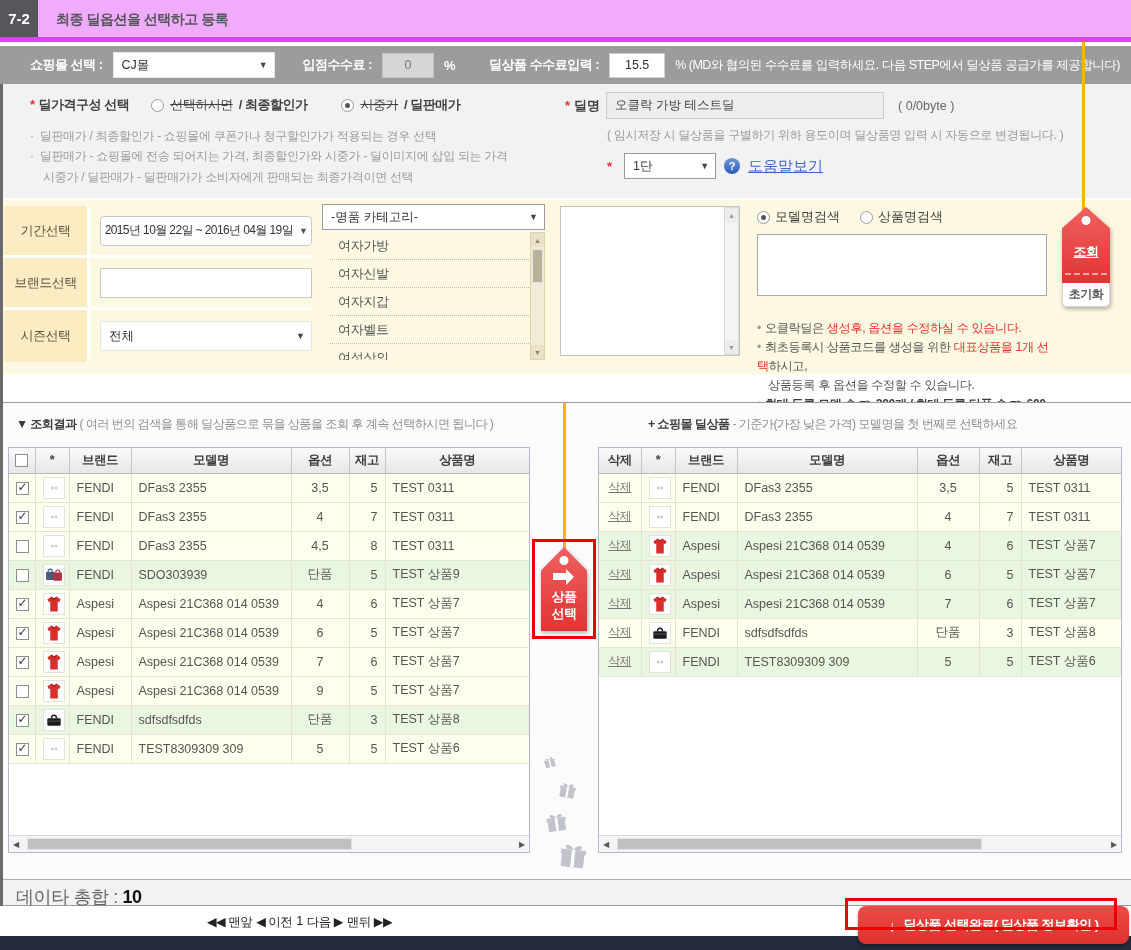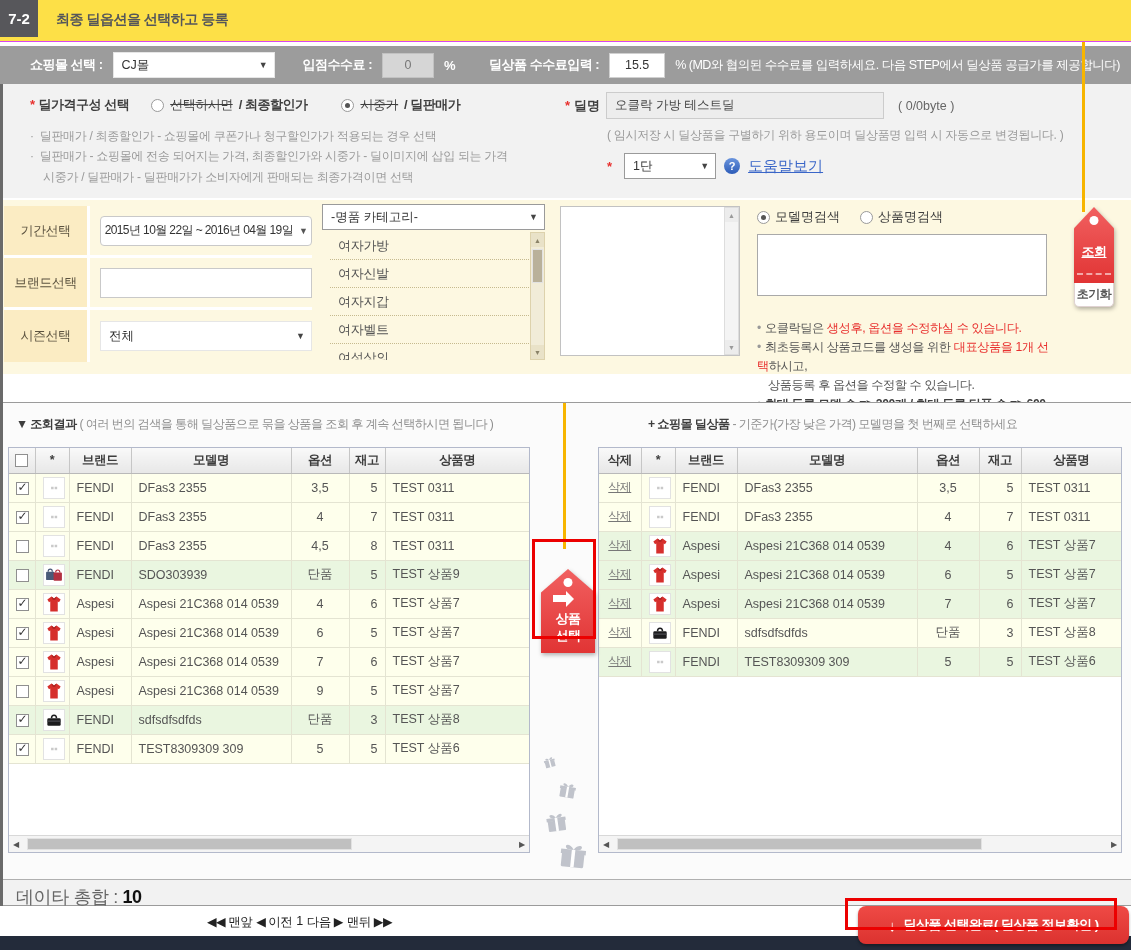--- a/index.html
+++ b/index.html
@@ -2,21 +2,21 @@
 <html><head>
 <meta charset="utf-8">
 <style>
   * { margin:0; padding:0; box-sizing:border-box; }
   html,body { width:1131px; height:950px; }
   body {
     position:relative; background:#fff; overflow:hidden;
     font-family:"Liberation Sans","DejaVu Sans",sans-serif; color:#555;
   }
   
-  .title-bar { position:absolute; left:0; top:0; width:1131px; height:42px; background:#fde047; border-bottom:1px solid #d946ef; }
+  .title-bar { position:absolute; left:0; top:0; width:1131px; height:42px; background:#f0abfc; border-bottom:5px solid #d946ef; }
   .step-badge { position:absolute; left:0; top:0; width:38px; height:37px; background:#57575b; color:#fff;
     font-weight:bold; font-size:15px; display:flex; align-items:center; justify-content:center; }
   .page-title { position:absolute; left:56px; top:0; height:40px; display:flex; align-items:center;
     font-size:14px; font-weight:bold; color:#55565a; letter-spacing:-0.5px; }
   
   .toolbar { position:absolute; left:0; top:46px; width:1131px; height:38px; background:#9c9c9c;
     display:flex; align-items:center; padding-left:30px; gap:10px; }
   .toolbar .lbl { color:#fff; font-weight:bold; font-size:13px; letter-spacing:-0.5px; white-space:nowrap; }
   .toolbar .suffix { color:#fff; font-size:12.5px; letter-spacing:-0.5px; white-space:nowrap; }
   .sel { position:relative; background:#fff; border:1px solid #e6e6e6; height:26px; display:flex; align-items:center;
@@ -90,29 +90,29 @@
   .search-notes .cont { padding-left:11px; }
   
   .string { position:absolute; width:3px; background:#f7b500; z-index:8; }
   .string1 { left:1082px; top:42px; height:170px; }
   .string2 { left:563px; top:403px; height:146px; }
   .tag { position:absolute; z-index:9; filter:drop-shadow(1px 2px 2px rgba(0,0,0,.3)); }
   .tag-red { position:relative; width:100%; background:linear-gradient(#f16060,#e13434);
     clip-path:polygon(50% 0, 100% 28%, 100% 100%, 0 100%, 0 28%); }
   .tag-hole { position:absolute; left:50%; top:9px; transform:translateX(-50%); width:9px; height:9px;
     border-radius:50%; background:#fff; }
-  .tag1 { left:1062px; top:207px; width:40px;margin-left:12px; }
+  .tag1 { left:1062px; top:207px; width:48px; }
   .tag1 .tag-red { height:76px; }
   .tag1 .tag-text { position:absolute; left:0; top:36px; width:100%; text-align:center; color:#fff; font-weight:bold;
     font-size:13px; text-decoration:underline; letter-spacing:-0.5px; }
   .tag1 .dash { position:absolute; left:3px; right:3px; bottom:8px; border-top:2px dashed #f3a8a8; }
   .tag1 .reset { width:100%; height:24px; background:#fff; border:1px solid #e0d2d2; border-top:none;
     border-radius:0 0 5px 5px; display:flex; align-items:center; justify-content:center; color:#555;
     font-weight:bold; font-size:12px; cursor:pointer; letter-spacing:-0.5px; }
-  .tag2 { left:541px; top:569px; width:54px; }
+  .tag2 { left:541px; top:547px; width:46px; }
   .tag2 .tag-red { height:84px; }
   .tag2 .arrow { position:absolute; left:12px; top:26px; width:13px; height:7px; background:#fff; }
   .tag2 .arrow::after { content:""; position:absolute; right:-8px; top:-4.5px; border-left:8px solid #fff;
     border-top:8px solid transparent; border-bottom:8px solid transparent; }
   .tag2 .tag-text { position:absolute; left:0; top:42px; width:100%; text-align:center; color:#fff; font-weight:bold;
     font-size:13px; line-height:1.3; letter-spacing:-0.5px; }
   .annot { position:absolute; border:3px solid #ec0000; z-index:12; pointer-events:none; }
   .annot-transfer { left:532px; top:539px; width:64px; height:100px; }
   .annot-confirm { left:845px; top:898px; width:272px; height:32px; }
   

